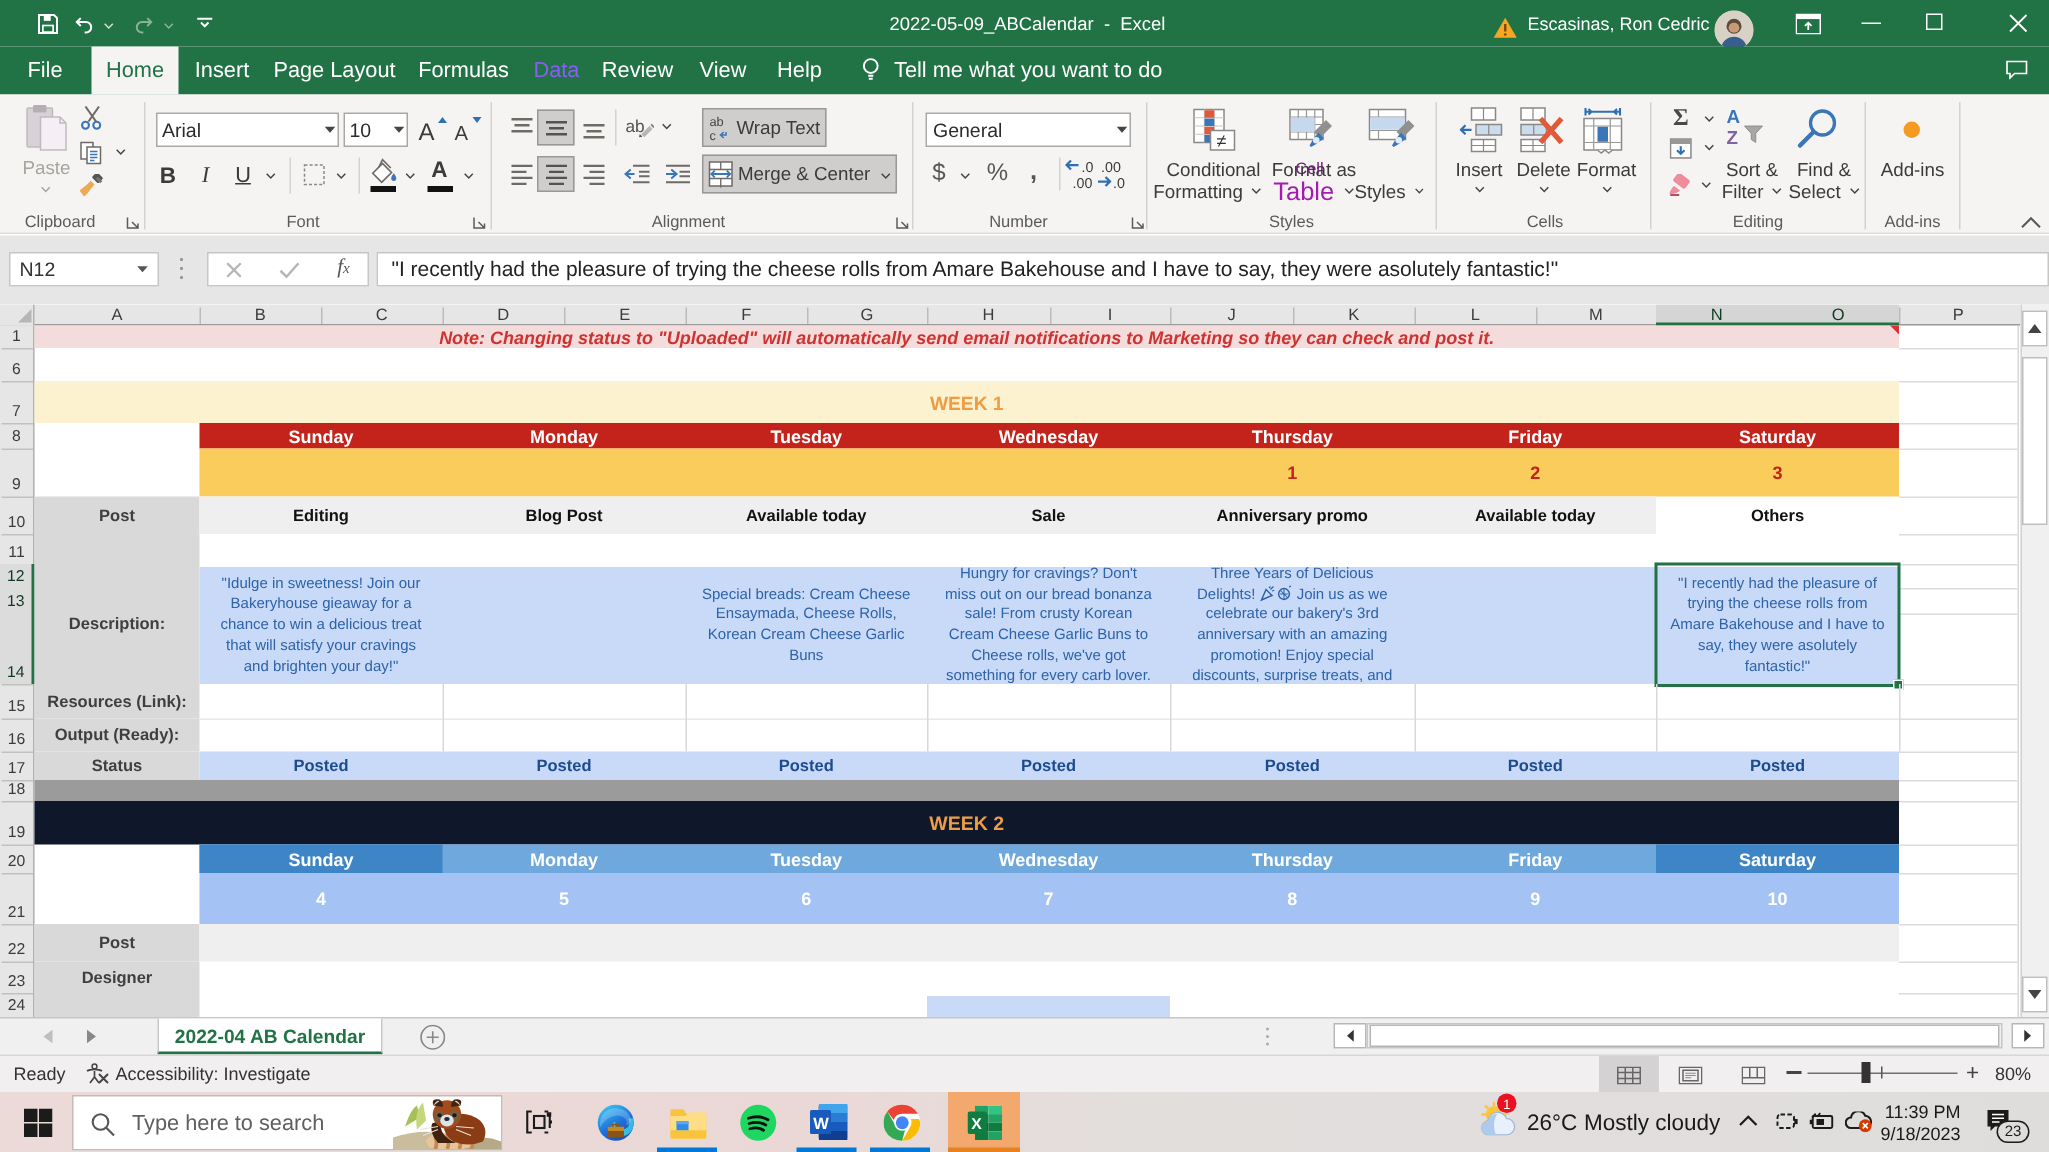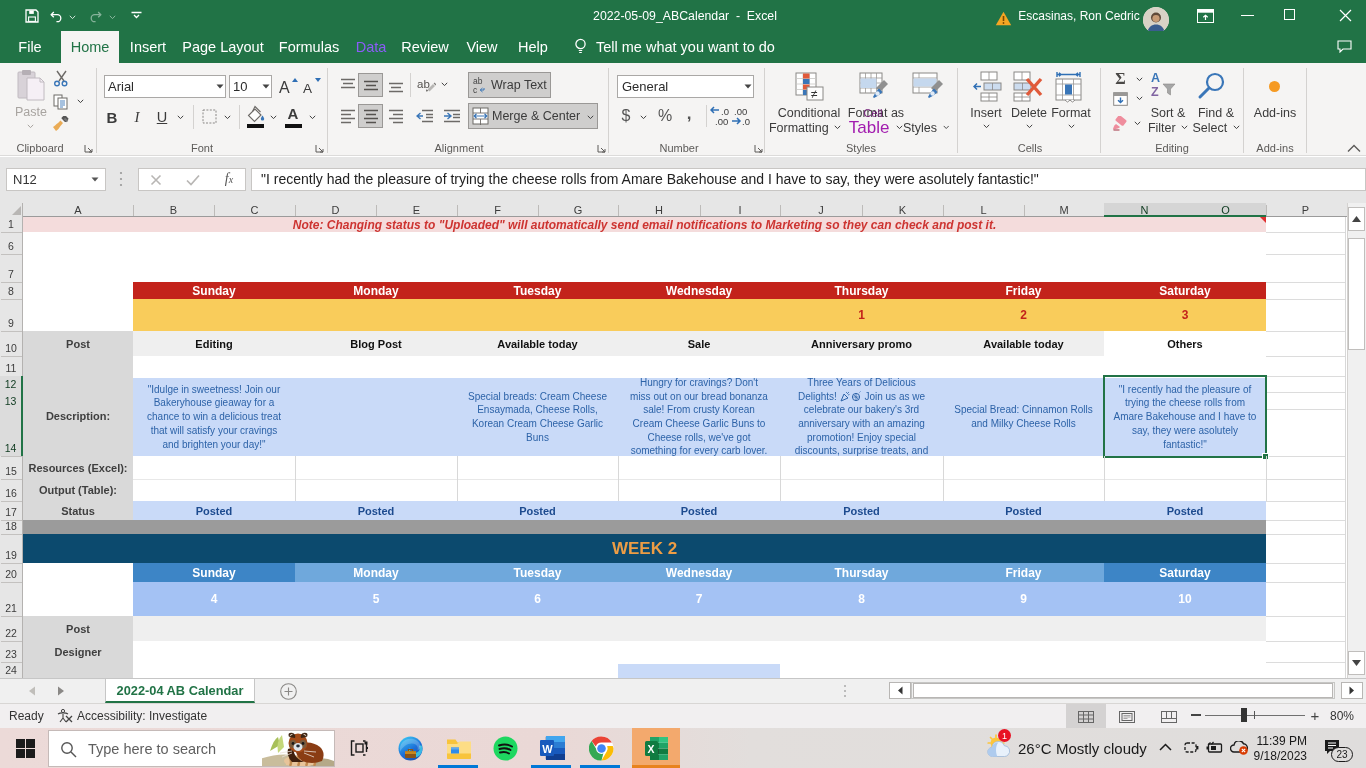--- a/index.html
+++ b/index.html
@@ -660,20 +660,21 @@
  <div class="a" style="left:1266px;top:413px;width:79px;height:1px;background:#dcdcdc"></div>
  <div class="a" style="left:1266px;top:438px;width:79px;height:1px;background:#dcdcdc"></div>
  <div class="a" style="left:1266px;top:459px;width:79px;height:1px;background:#dcdcdc"></div>
  <div class="a" style="left:133px;top:276px;width:1133px;height:1px;background:#e8e8e8"></div>
 
  <div class="a" style="left:23px;top:14px;width:1243px;height:15px;background:#f4dcdc"></div>
  <div class="fx" style="left:23px;top:14px;width:1243px;height:15px;color:#cd3431;font-size:12px;font-weight:bold;font-style:italic">Note: Changing status to "Uploaded" will automatically send email notifications to Marketing so they can check and post it.</div>
  <div class="a" style="left:1266px;top:14px;width:0;height:0;border-left:6px solid transparent;border-top:6px solid #e03030;margin-left:-6px"></div>
 
 
+ <div class="fx" style="left:23px;top:51px;width:1243px;height:28px;background:#fdf2cf;color:#ed9d45;font-size:12.8px;font-weight:bold">WEEK 1</div>
 
  <div class="a" style="left:133px;top:79px;width:1133px;height:17px;background:#c3231b"></div>
  <div class="fx d8" style="left:133px;width:162px">Sunday</div>
  <div class="fx d8" style="left:295px;width:162px">Monday</div>
  <div class="fx d8" style="left:457px;width:161px">Tuesday</div>
  <div class="fx d8" style="left:618px;width:162px">Wednesday</div>
  <div class="fx d8" style="left:780px;width:163px">Thursday</div>
  <div class="fx d8" style="left:943px;width:161px">Friday</div>
  <div class="fx d8" style="left:1104px;width:162px">Saturday</div>
 
@@ -710,34 +711,31 @@
  <div class="fx ds" style="left:780px;width:163px">
         <span>Three Years of Delicious<br>Delights! <svg style="display:inline-block;vertical-align:-2px" width="11" height="11" viewBox="0 0 11 11">
             <path d="M1 10 4 3l4 4z" fill="none" stroke="#2d63a8" stroke-width="1"></path>
             <path d="M6 2l1-1M8 4l1.5-.5M7 3l2-2" stroke="#2d63a8" stroke-width="0.8"></path>
           </svg><svg style="display:inline-block;vertical-align:-2px" width="11" height="11" viewBox="0 0 11 11">
             <circle cx="5" cy="6" r="3.6" fill="none" stroke="#2d63a8" stroke-width="1"></circle>
             <path d="M2.5 3.5 7.5 8.5M5 2.4v7.2M2.4 6h5.2" stroke="#2d63a8" stroke-width="0.7"></path>
             <path d="M8.5 1.5l1-1" stroke="#2d63a8" stroke-width="0.8"></path>
           </svg> Join us as we<br>celebrate our bakery's 3rd<br>anniversary with an amazing<br>promotion! Enjoy special<br>discounts, surprise treats, and</span>
       </div>
- <div class="fx ds" style="left:943px;width:161px">
-        <span>Special Bread: Cinnamon Rolls<br>and Milky Cheese Rolls</span>
-      </div>
  <div class="fx ds" style="left:1104px;width:162px">
         <span>"I recently had the pleasure of<br>trying the cheese rolls from<br>Amare Bakehouse and I have to<br>say, they were asolutely<br>fantastic!"</span>
       </div>
 
  <div class="a" style="left:1103px;top:172px;width:164px;height:83px;border:2px solid #217346"></div>
  <div class="a" style="left:1262px;top:250px;width:7px;height:7px;background:#217346;border:1px solid #fff"></div>
 
  <div class="a" style="left:23px;top:253px;width:110px;height:23px;background:#d9d9d9"></div>
- <div class="fx al" style="top:253px;height:23px">Resources (Excel):</div>
+ <div class="fx al" style="top:253px;height:23px">Resources (Link):</div>
  <div class="a" style="left:23px;top:276px;width:110px;height:22px;background:#d9d9d9"></div>
- <div class="fx al" style="top:276px;height:22px">Output (Table):</div>
+ <div class="fx al" style="top:276px;height:22px">Output (Ready):</div>
 
  <div class="a" style="left:295px;top:253px;width:1px;height:45px;background:#d8d8d8"></div>
  <div class="a" style="left:457px;top:253px;width:1px;height:45px;background:#d8d8d8"></div>
  <div class="a" style="left:618px;top:253px;width:1px;height:45px;background:#d8d8d8"></div>
  <div class="a" style="left:780px;top:253px;width:1px;height:45px;background:#d8d8d8"></div>
  <div class="a" style="left:943px;top:253px;width:1px;height:45px;background:#d8d8d8"></div>
  <div class="a" style="left:1104px;top:253px;width:1px;height:45px;background:#d8d8d8"></div>
  <div class="a" style="left:1266px;top:253px;width:1px;height:45px;background:#d8d8d8"></div>
 
  <div class="a" style="left:23px;top:298px;width:110px;height:19px;background:#d9d9d9"></div>
@@ -746,21 +744,21 @@
  <div class="fx d17" style="left:133px;width:162px">Posted</div>
  <div class="fx d17" style="left:295px;width:162px">Posted</div>
  <div class="fx d17" style="left:457px;width:161px">Posted</div>
  <div class="fx d17" style="left:618px;width:162px">Posted</div>
  <div class="fx d17" style="left:780px;width:163px">Posted</div>
  <div class="fx d17" style="left:943px;width:161px">Posted</div>
  <div class="fx d17" style="left:1104px;width:162px">Posted</div>
 
  <div class="a" style="left:23px;top:317px;width:1243px;height:14px;background:#9b9b9b"></div>
 
- <div class="fx" style="left:23px;top:331px;width:1243px;height:29px;background:#0c4a6e;color:#ed9d45;font-size:17px;font-weight:bold">WEEK 2</div>
+ <div class="fx" style="left:23px;top:331px;width:1243px;height:29px;background:#0f172a;color:#ed9d45;font-size:13px;font-weight:bold">WEEK 2</div>
 
  <div class="a" style="left:133px;top:360px;width:1133px;height:19px;background:#6fa8dc"></div>
  <div class="a" style="left:133px;top:360px;width:162px;height:19px;background:#3d85c6"></div>
  <div class="a" style="left:1104px;top:360px;width:162px;height:19px;background:#3d85c6"></div>
  <div class="fx d20" style="left:133px;width:162px">Sunday</div>
  <div class="fx d20" style="left:295px;width:162px">Monday</div>
  <div class="fx d20" style="left:457px;width:161px">Tuesday</div>
  <div class="fx d20" style="left:618px;width:162px">Wednesday</div>
  <div class="fx d20" style="left:780px;width:163px">Thursday</div>
  <div class="fx d20" style="left:943px;width:161px">Friday</div>

